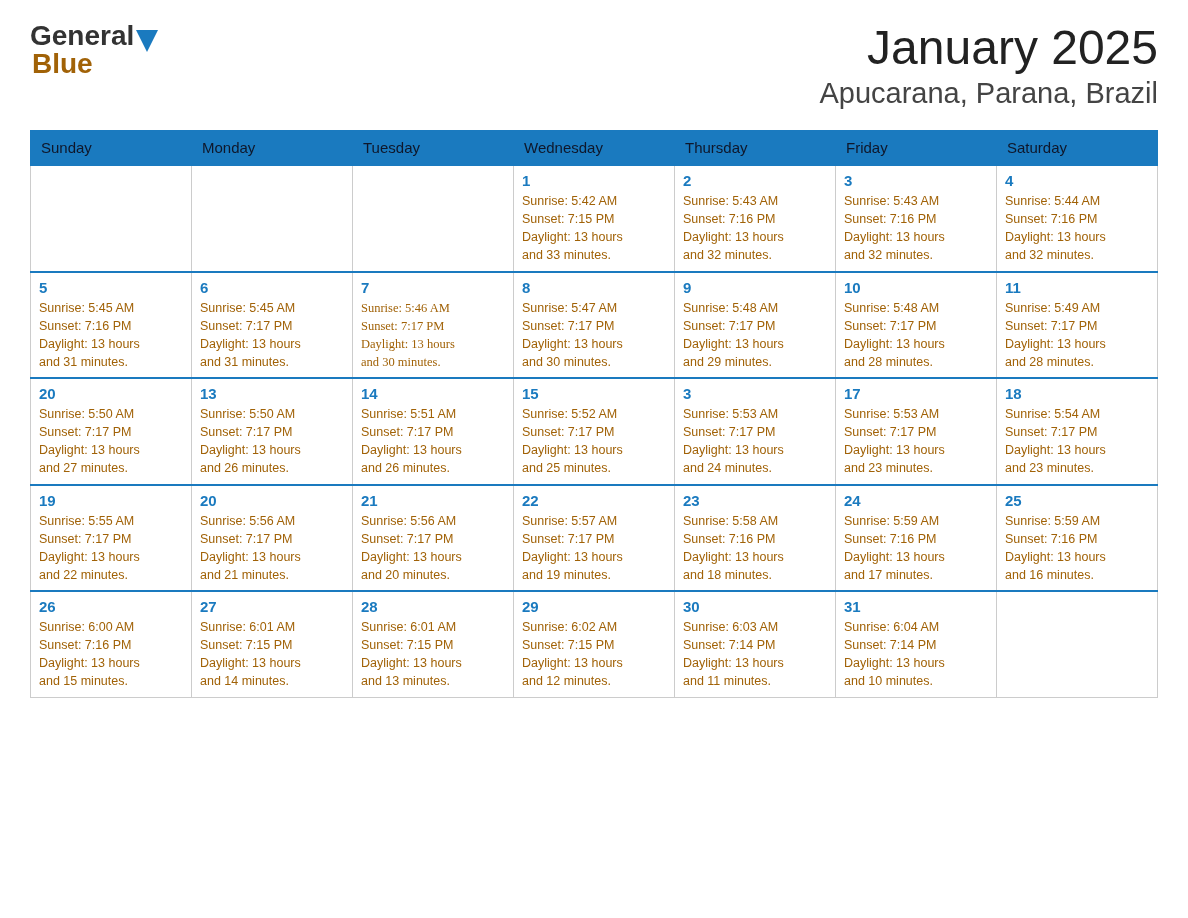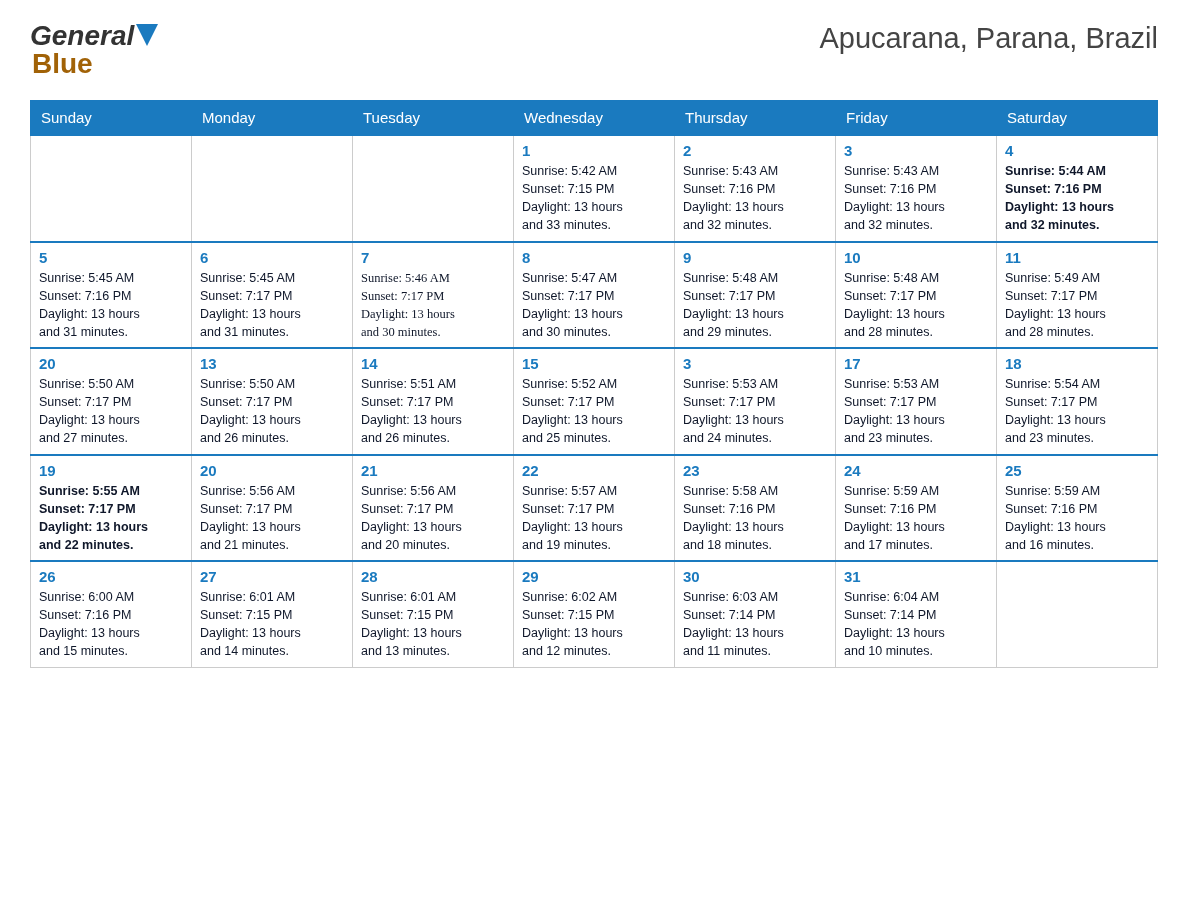--- a/index.html
+++ b/index.html
@@ -42,21 +42,21 @@
       font-size: 29px;
       color: #444;
       margin-top: 2px;
     }
     .calendar {
       width: 100%;
       border-collapse: collapse;
     }
     .calendar th {
       background-color: #1a7abf;
-      color: #ffffff;
+      color: #0f172a;
       font-size: 15px;
       font-weight: normal;
       padding: 8px 10px;
       text-align: left;
       border: 1px solid #1a7abf;
     }
     .calendar td {
       vertical-align: top;
       padding: 6px 8px;
       border: 1px solid #ccc;
@@ -66,46 +66,47 @@
       color: #222;
     }
     .day-num {
       font-size: 15px;
       font-weight: bold;
       color: #1a7abf;
       margin-bottom: 3px;
     }
     .day-info {
       font-size: 12.5px;
-      color: #0f172a;
+      color: #a16207;
       line-height: 1.45;
     }
     .empty-cell {
       background: #fff;
     }
     tr.week-row td {
       border-top: 2px solid #1a7abf;
     }
   </style>
 </head>
 <body>
 
 <div class="header">
   <div class="logo">
     <div style="display:flex; flex-direction:column; align-items:flex-start;">
-      <div style="display:flex; align-items:center;font-style:italic;">
+      <div style="display:flex; align-items:flex-end;">
         <span class="logo-text-general">General</span>
         <svg width="22" height="22" viewBox="0 0 22 22" style="margin-left:2px; margin-top:-2px;">
           <polygon points="0,0 22,0 11,22" fill="#1a7abf"></polygon>
         </svg>
       </div>
       <span class="logo-text-blue" style="margin-top:-4px; margin-left:2px;">Blue</span>
     </div>
   </div>
   <div class="title-block">
+    <div class="calendar-title">January 2025</div>
     <div class="calendar-subtitle">Apucarana, Parana, Brazil</div>
   </div>
 </div>
 
 <table class="calendar">
   <thead>
     <tr>
     <th>Sunday</th>
         <th>Monday</th>
         <th>Tuesday</th>
@@ -136,21 +137,21 @@
         </td>
         <td>
           <div class="day-num">3</div>
           <div class="day-info" style="white-space: pre-line;">Sunrise: 5:43 AM
 Sunset: 7:16 PM
 Daylight: 13 hours
 and 32 minutes.</div>
         </td>
         <td>
           <div class="day-num">4</div>
-          <div class="day-info" style="white-space: pre-line; font-weight: bold;">Sunrise: 5:44 AM
+          <div class="day-info" style="white-space: pre-line;">Sunrise: 5:44 AM
 Sunset: 7:16 PM
 Daylight: 13 hours
 and 32 minutes.</div>
         </td>
       </tr>
       <tr class="week-row">
         <td>
           <div class="day-num">5</div>
           <div class="day-info" style="white-space: pre-line;">Sunrise: 5:45 AM
 Sunset: 7:16 PM
@@ -247,21 +248,21 @@
           <div class="day-num">18</div>
           <div class="day-info" style="white-space: pre-line;">Sunrise: 5:54 AM
 Sunset: 7:17 PM
 Daylight: 13 hours
 and 23 minutes.</div>
         </td>
       </tr>
       <tr class="week-row">
         <td>
           <div class="day-num">19</div>
-          <div class="day-info" style="white-space: pre-line; font-weight: bold;">Sunrise: 5:55 AM
+          <div class="day-info" style="white-space: pre-line;">Sunrise: 5:55 AM
 Sunset: 7:17 PM
 Daylight: 13 hours
 and 22 minutes.</div>
         </td>
         <td>
           <div class="day-num">20</div>
           <div class="day-info" style="white-space: pre-line;">Sunrise: 5:56 AM
 Sunset: 7:17 PM
 Daylight: 13 hours
 and 21 minutes.</div>

